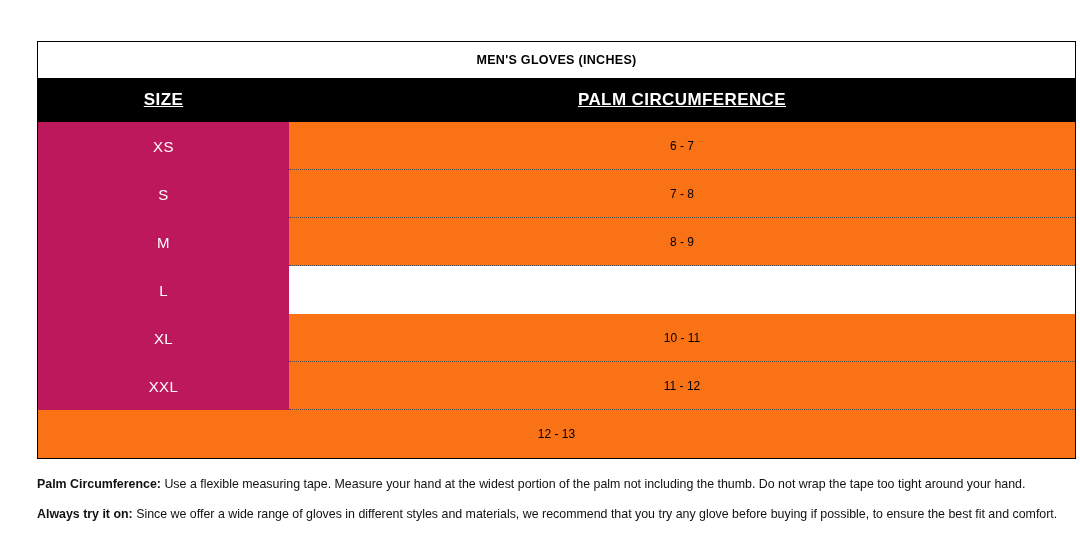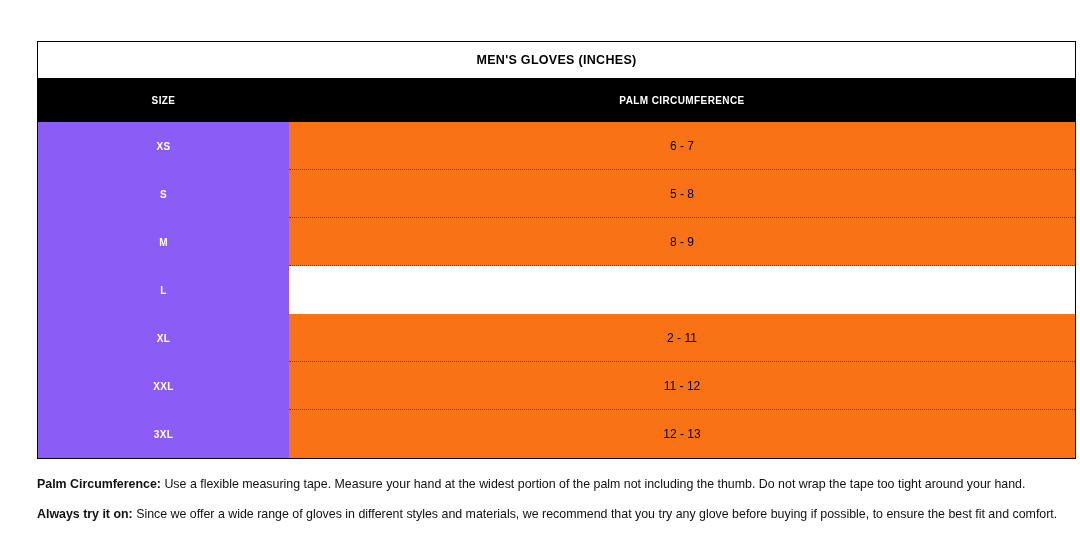--- a/index.html
+++ b/index.html
@@ -43,49 +43,50 @@
   .header-row {
     display: flex;
     background: #000000;
     color: #ffffff;
     height: 44px;
   }
   .header-cell {
     display: flex;
     align-items: center;
     justify-content: center;
-    font-size: 10px;
+    font-size: 17px;
     font-weight: bold;
     letter-spacing: 0.4px;
+    text-decoration: underline;
   }
   .col-size {
     width: 251px;
     flex: 0 0 251px;
   }
   .col-value {
     flex: 1 1 auto;
   }
   .body-rows {
     position: relative;
   }
   .data-row {
     display: flex;
     height: 48px;
     position: relative;
   }
   .cell-size {
     width: 251px;
     flex: 0 0 251px;
-    background: #8b5cf6;
+    background: #be185d;
     color: #ffffff;
     display: flex;
     align-items: center;
     justify-content: center;
-    font-size: 10px;
-    font-weight: bold;
+    font-size: 15px;
+    font-weight: normal;
     letter-spacing: 0.4px;
   }
   .cell-value {
     flex: 1 1 auto;
     background: #f97316;
     color: #000000;
     display: flex;
     align-items: center;
     justify-content: center;
     font-size: 12px;
@@ -128,44 +129,43 @@
 
     <div class="body-rows">
 
       <div class="data-row">
         <div class="cell-size">XS</div>
         <div class="cell-value">6 - 7</div>
       </div>
 
       <div class="data-row">
         <div class="cell-size">S</div>
-        <div class="cell-value">5 - 8</div>
+        <div class="cell-value">7 - 8</div>
       </div>
 
       <div class="data-row">
         <div class="cell-size">M</div>
         <div class="cell-value">8 - 9</div>
       </div>
 
       <div class="data-row">
         <div class="cell-size">L</div>
       </div>
 
       <div class="data-row">
         <div class="cell-size">XL</div>
-        <div class="cell-value">2 - 11</div>
+        <div class="cell-value">10 - 11</div>
       </div>
 
       <div class="data-row">
         <div class="cell-size">XXL</div>
         <div class="cell-value">11 - 12</div>
       </div>
 
       <div class="data-row">
-        <div class="cell-size">3XL</div>
         <div class="cell-value">12 - 13</div>
       </div>
 
     </div>
   </div>
 
   <div class="notes">
     <div class="note">
       <b>Palm Circumference:</b><span> Use a flexible measuring tape. Measure your hand at the widest portion of the palm not including the thumb. Do not wrap the tape too tight around your hand.</span>
     </div>

